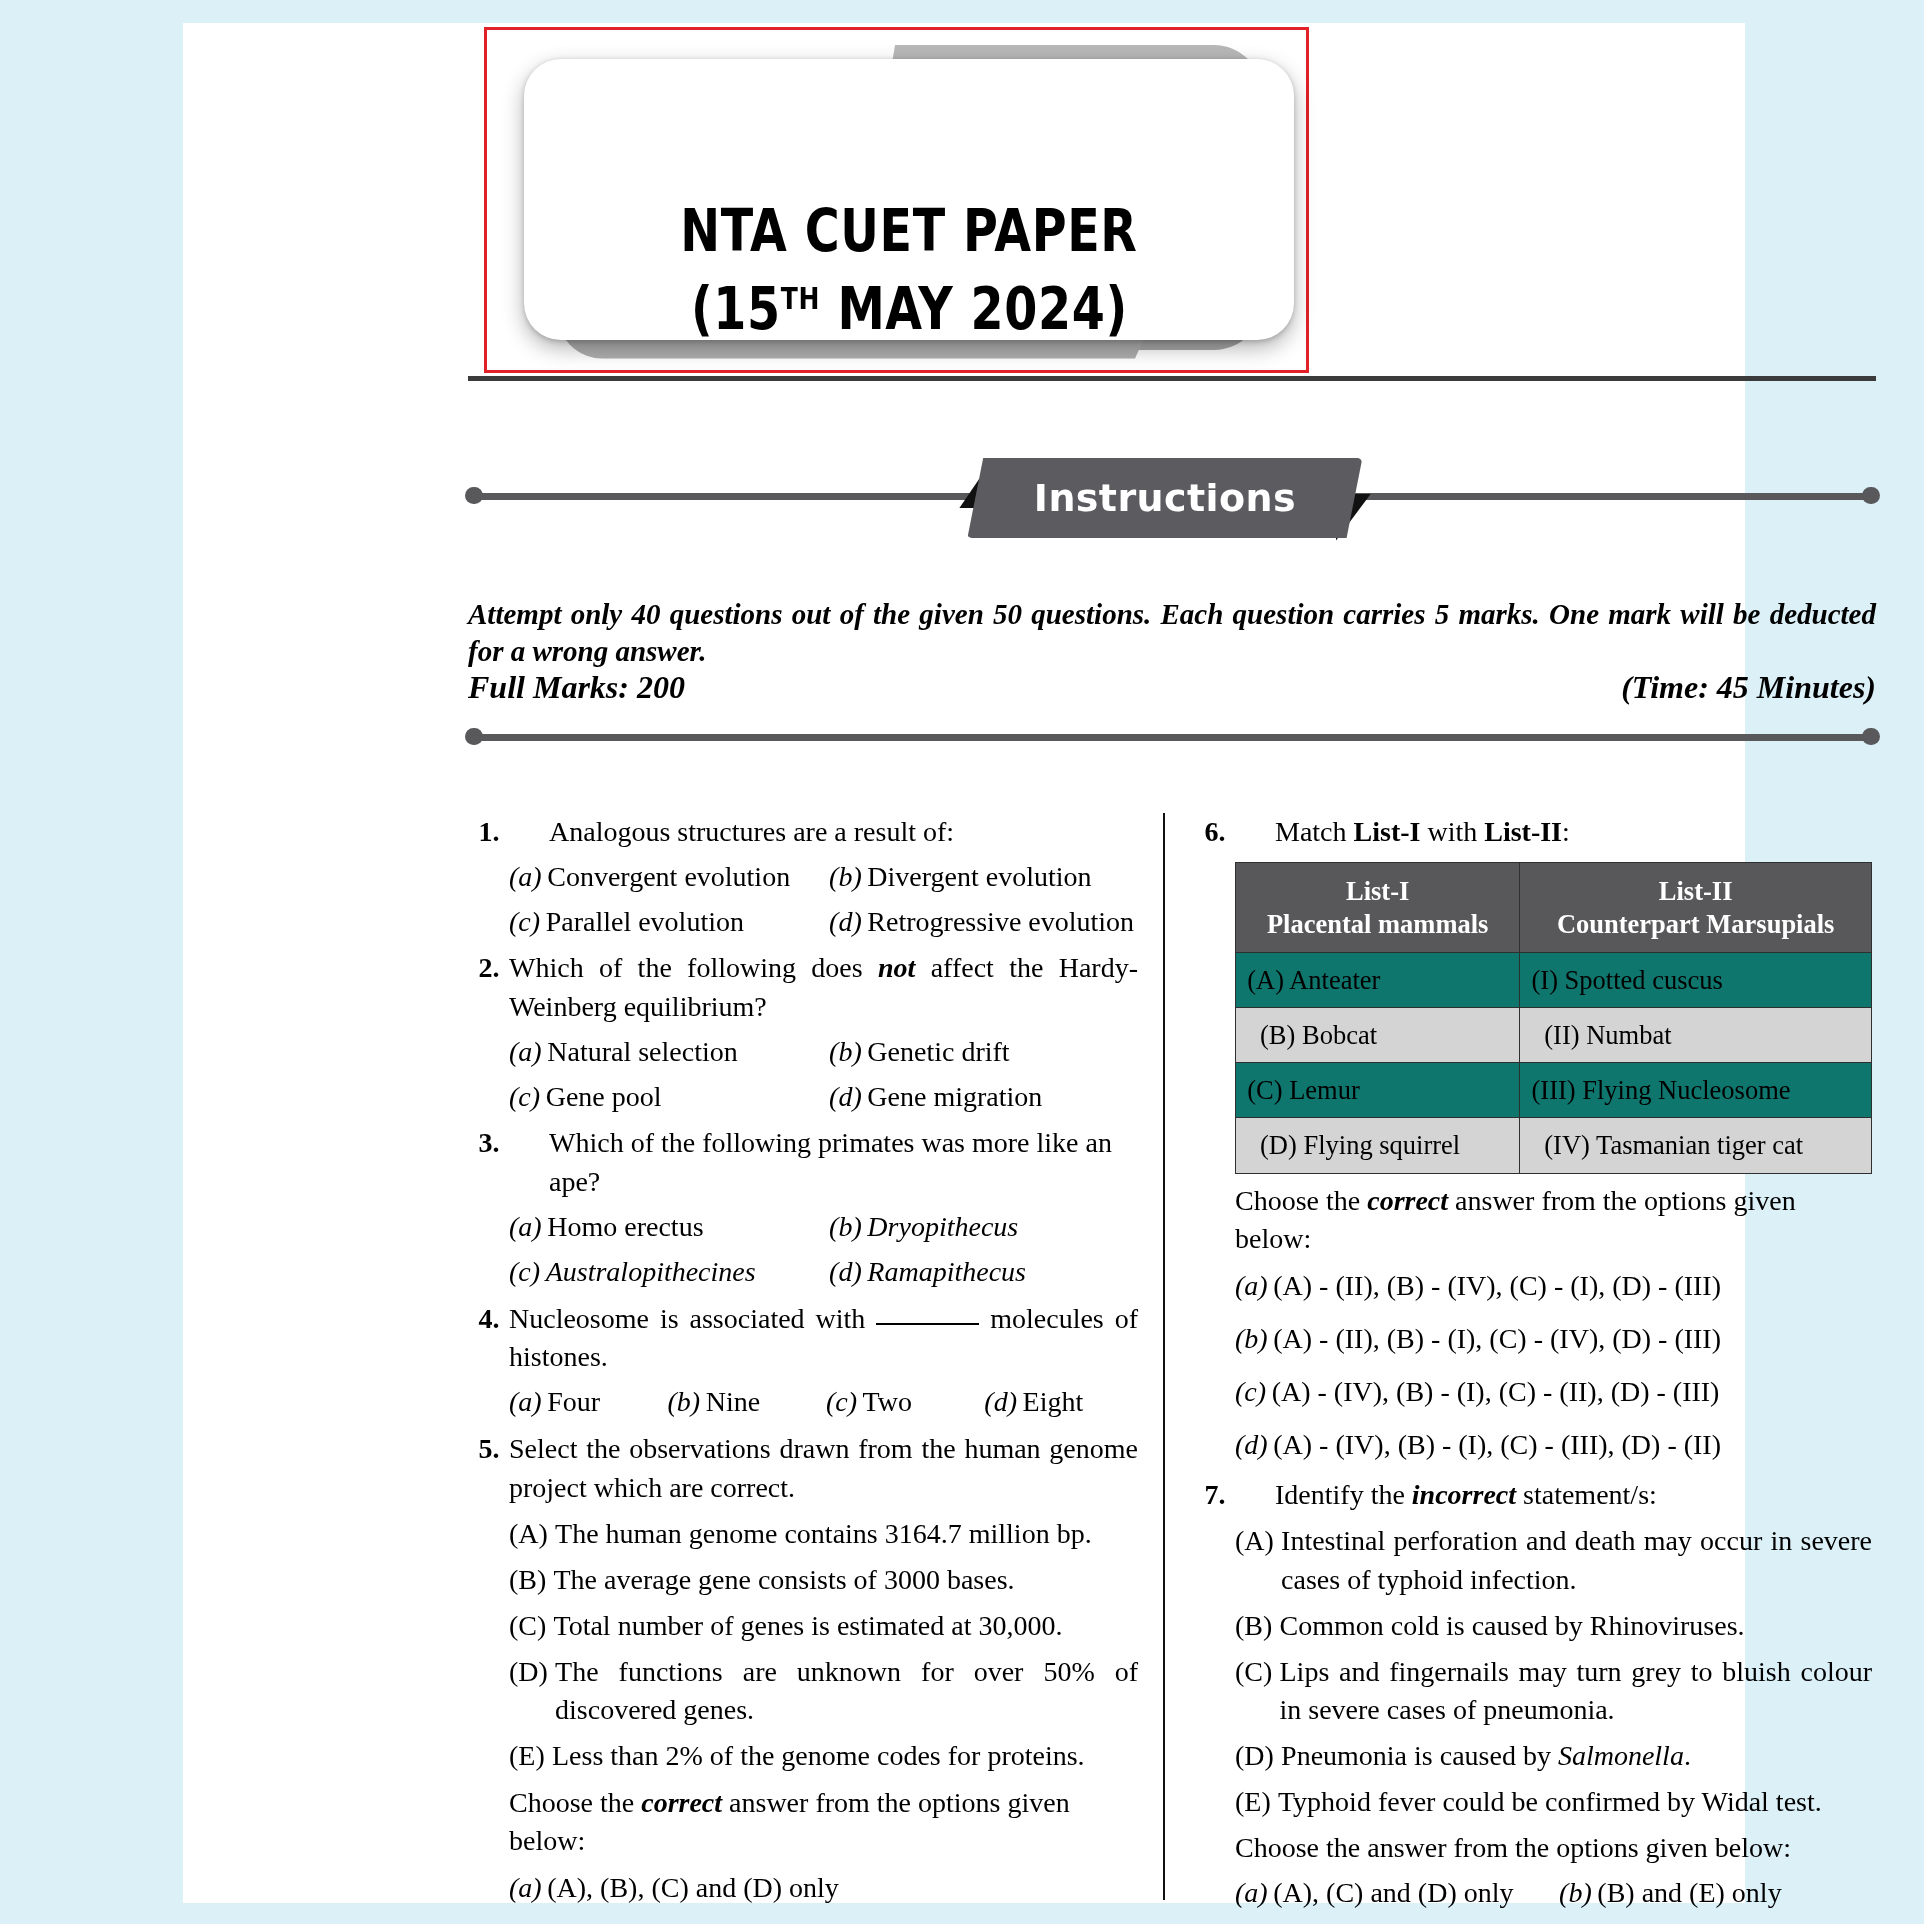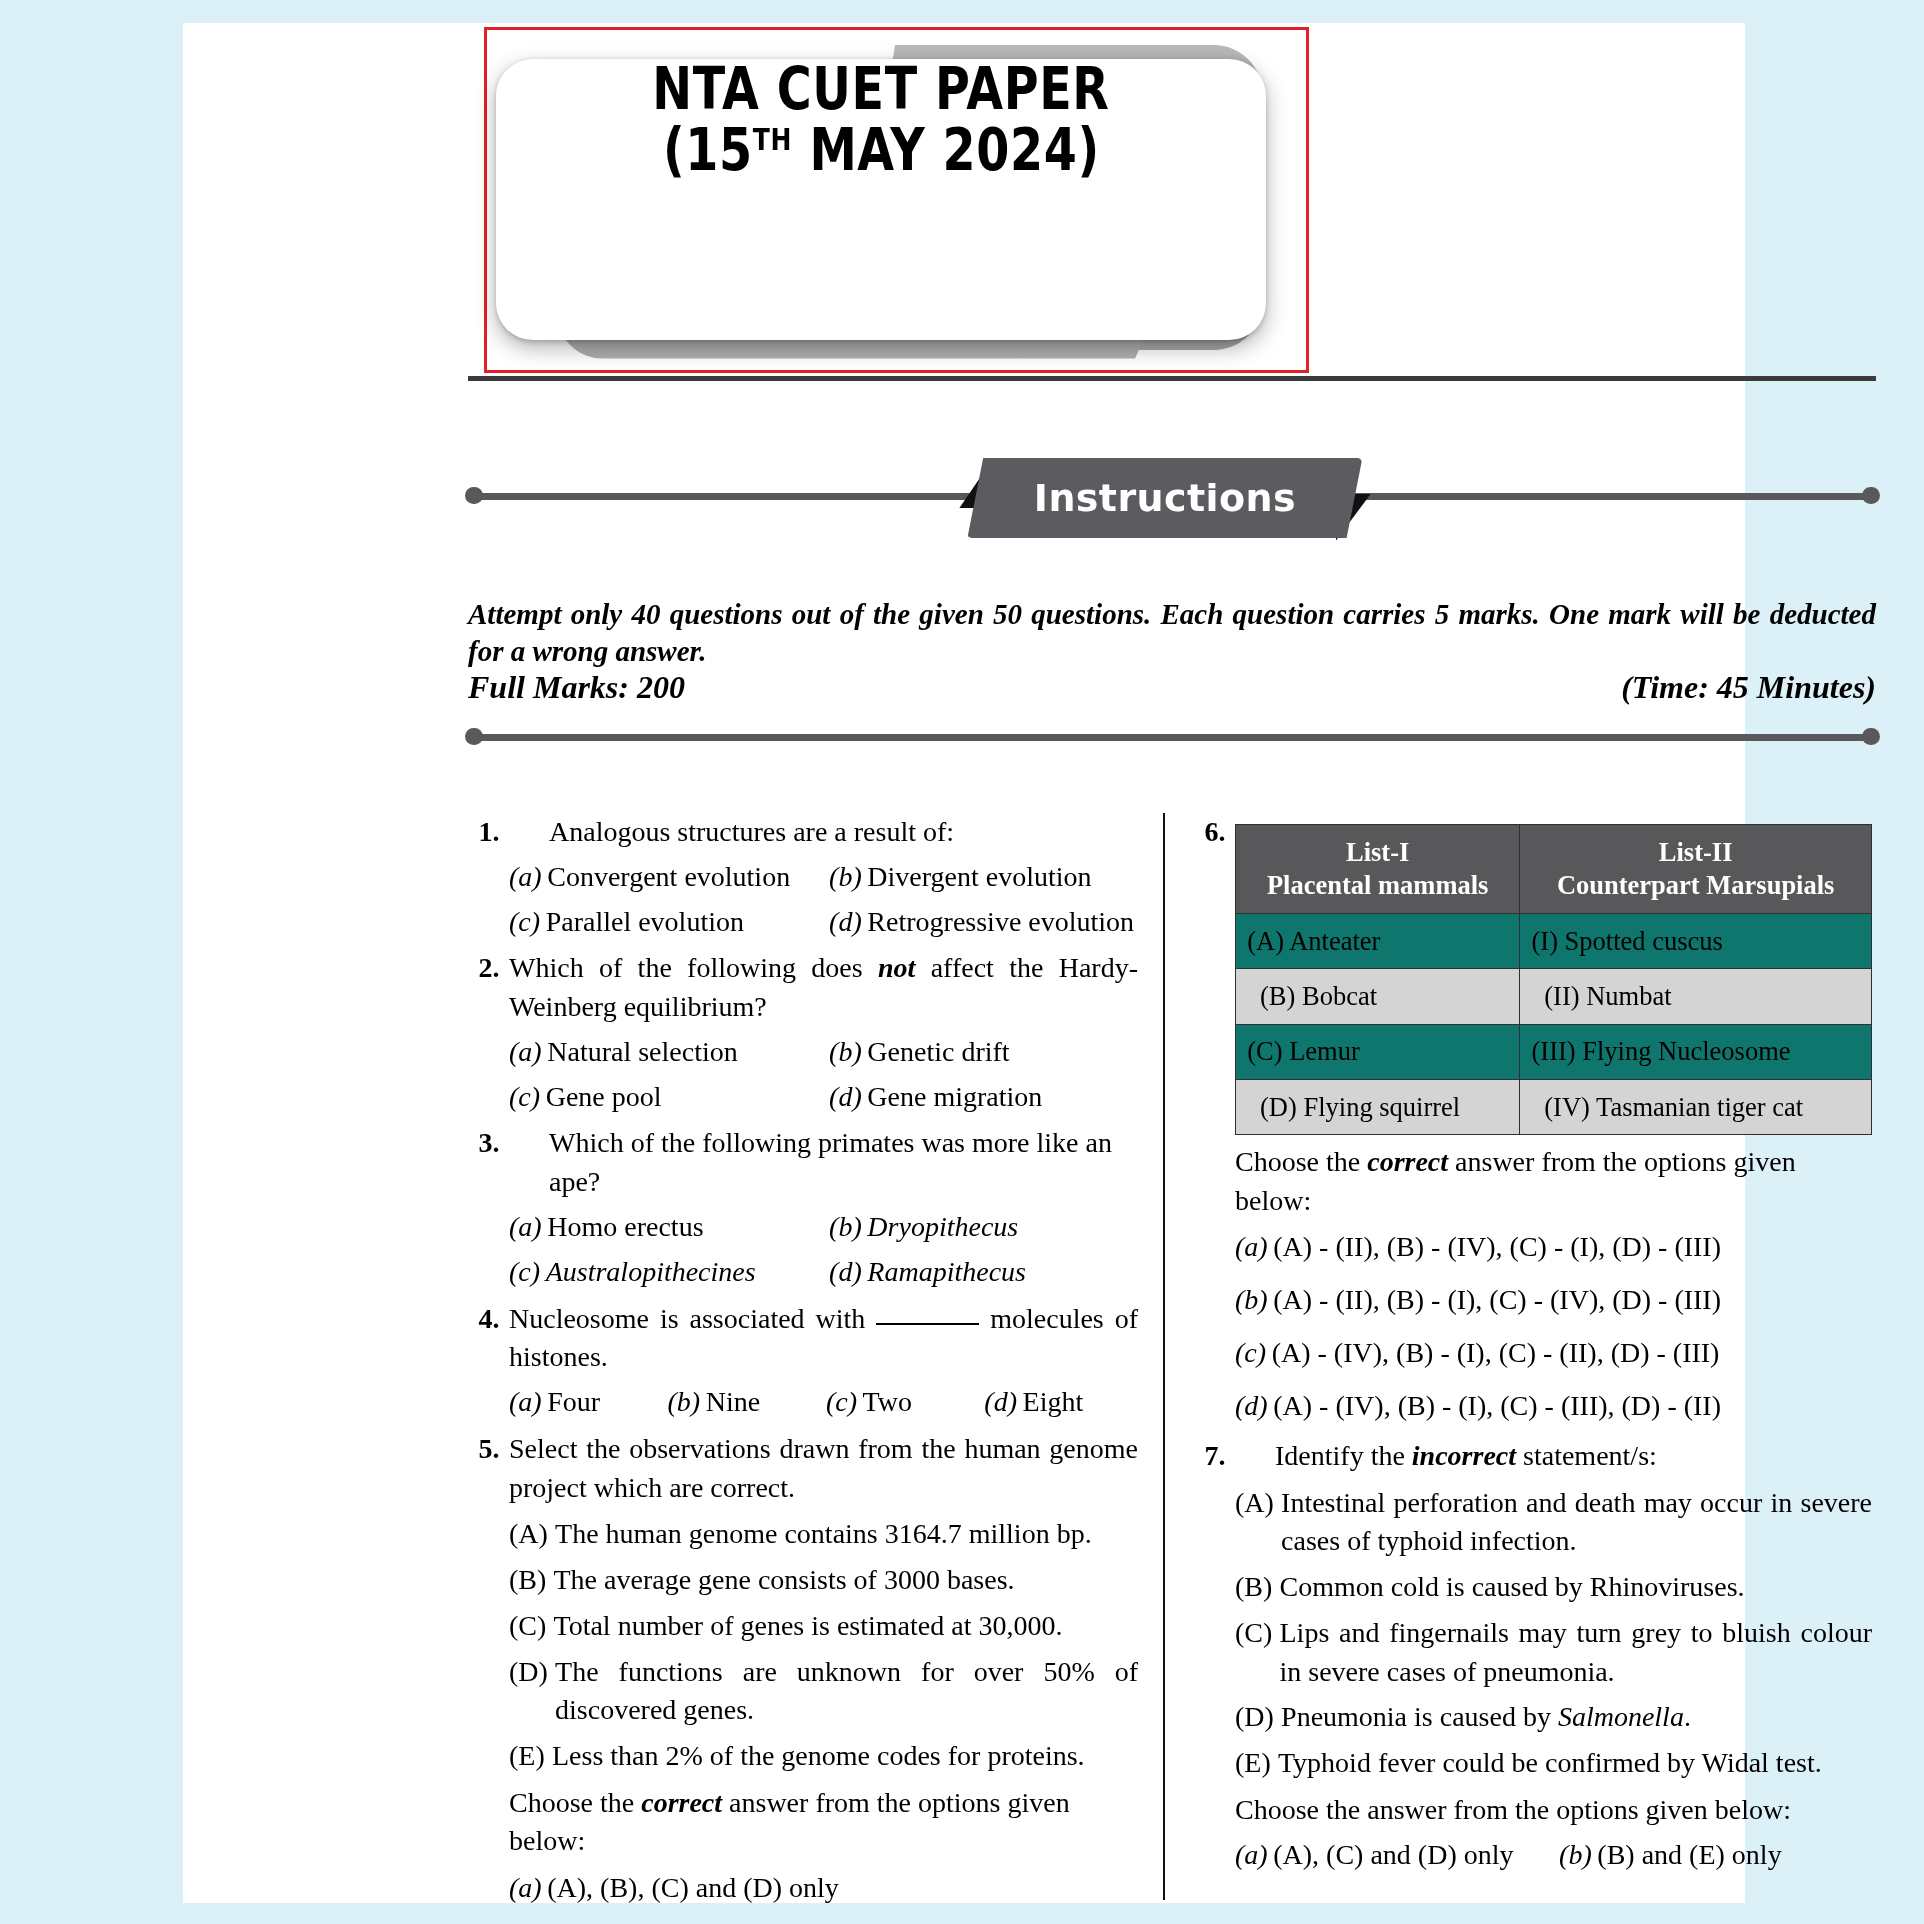--- a/index.html
+++ b/index.html
@@ -58,32 +58,32 @@
     left: 24px;
     top: 4px;
     width: 825px;
     height: 346px;
     border: 3.2px solid #e02128;
     background: transparent;
   }
   
   .banner-card {
     position: absolute;
-    left: 36px;
+    left: 64px;
     top: 36px;
     width: 770px;
     height: 281px;
     background: #ffffff;
     border-radius: 37px;
     box-shadow: 0 8px 21px rgba(0,0,0,.30), 0 1.6px 4.8px rgba(0,0,0,.18);
     display: flex;
     flex-direction: column;
     align-items: center;
-    justify-content: flex-start;
-    gap: 1px;
+    justify-content: flex-end;
+    gap: 17px;
   }
   .banner-line {
     font-family: "DejaVu Sans", sans-serif;
     font-weight: bold;
     font-size: 58px;
     letter-spacing: 0.8px;
     color: #000;
     transform: scaleX(0.82);
     white-space: nowrap;
     line-height: 1.05;
@@ -481,20 +481,21 @@
         </div>
       </div>
     </div>
   </div>
 
   <div class="col col-right">
 
     <div class="q">
       <div class="q-num">6.</div>
       <div class="q-body">
+        <div class="q-text nojust"><span>Match </span><b>List-I</b><span> with </span><b>List-II</b><span>:</span></div>
 
         <table class="match">
           <thead>
             <tr>
               <th>
                 <div>List-I</div>
                 <div>Placental mammals</div>
               </th>
               <th>
                 <div>List-II</div>

